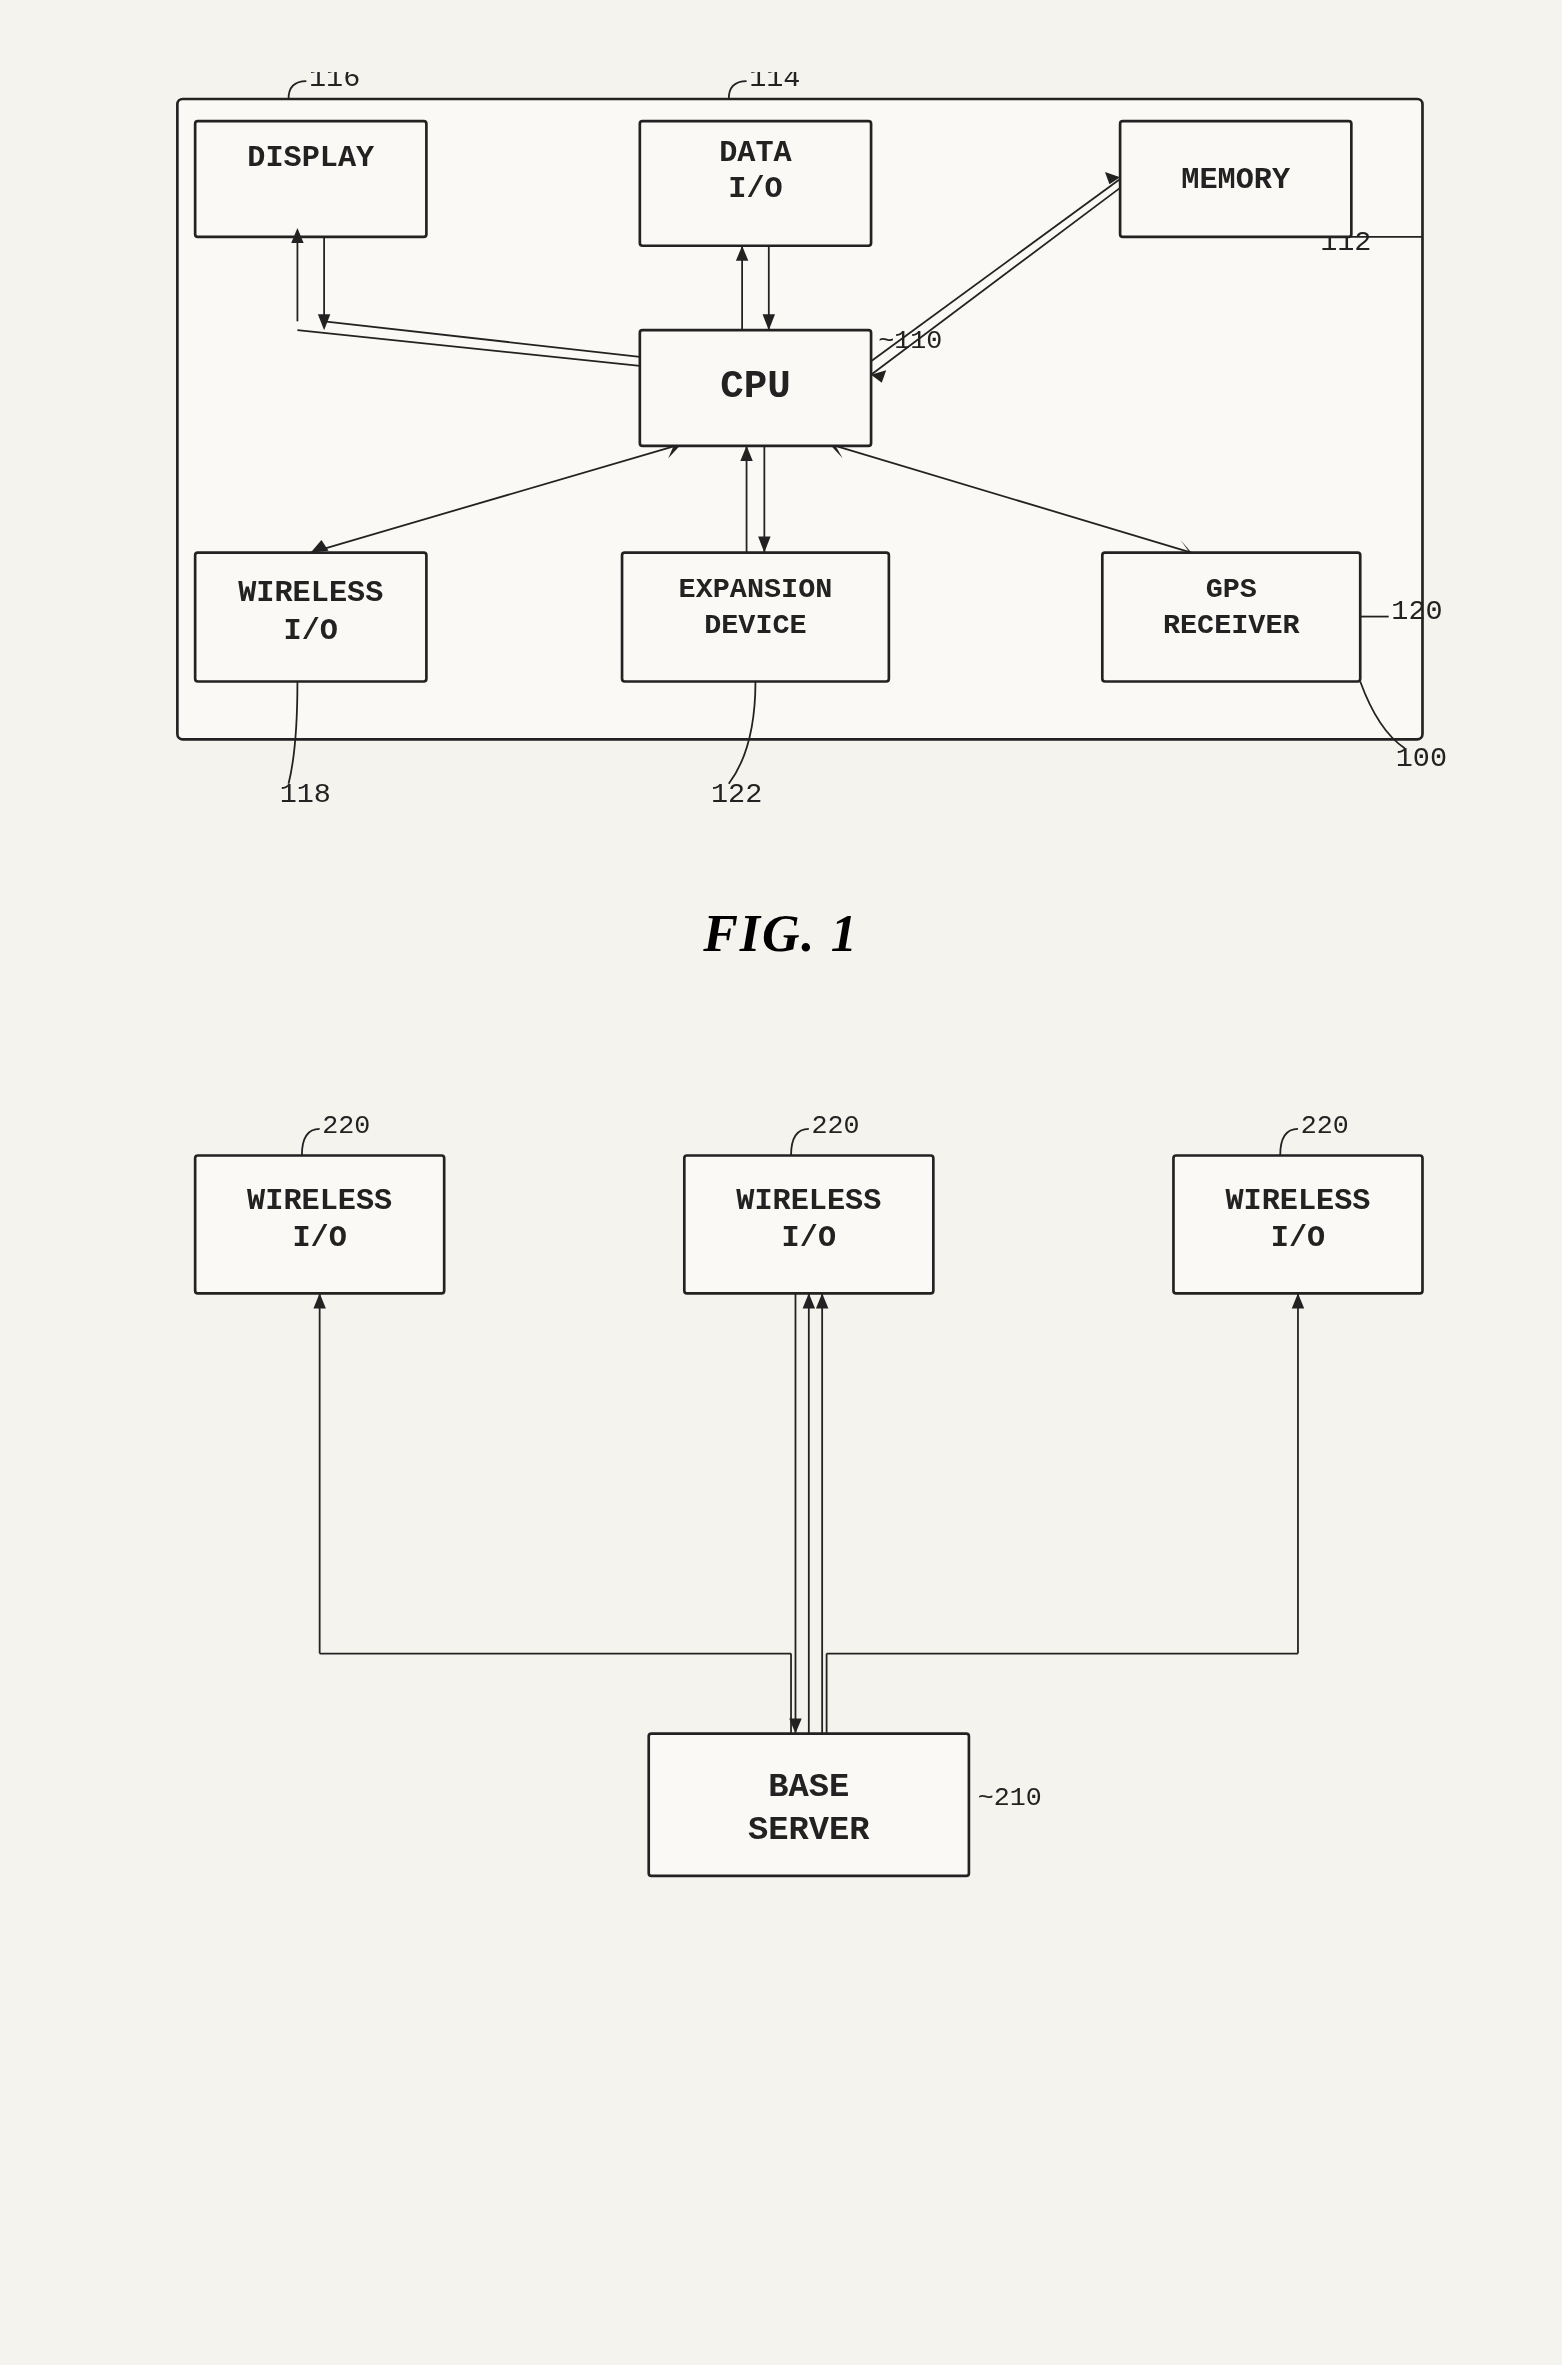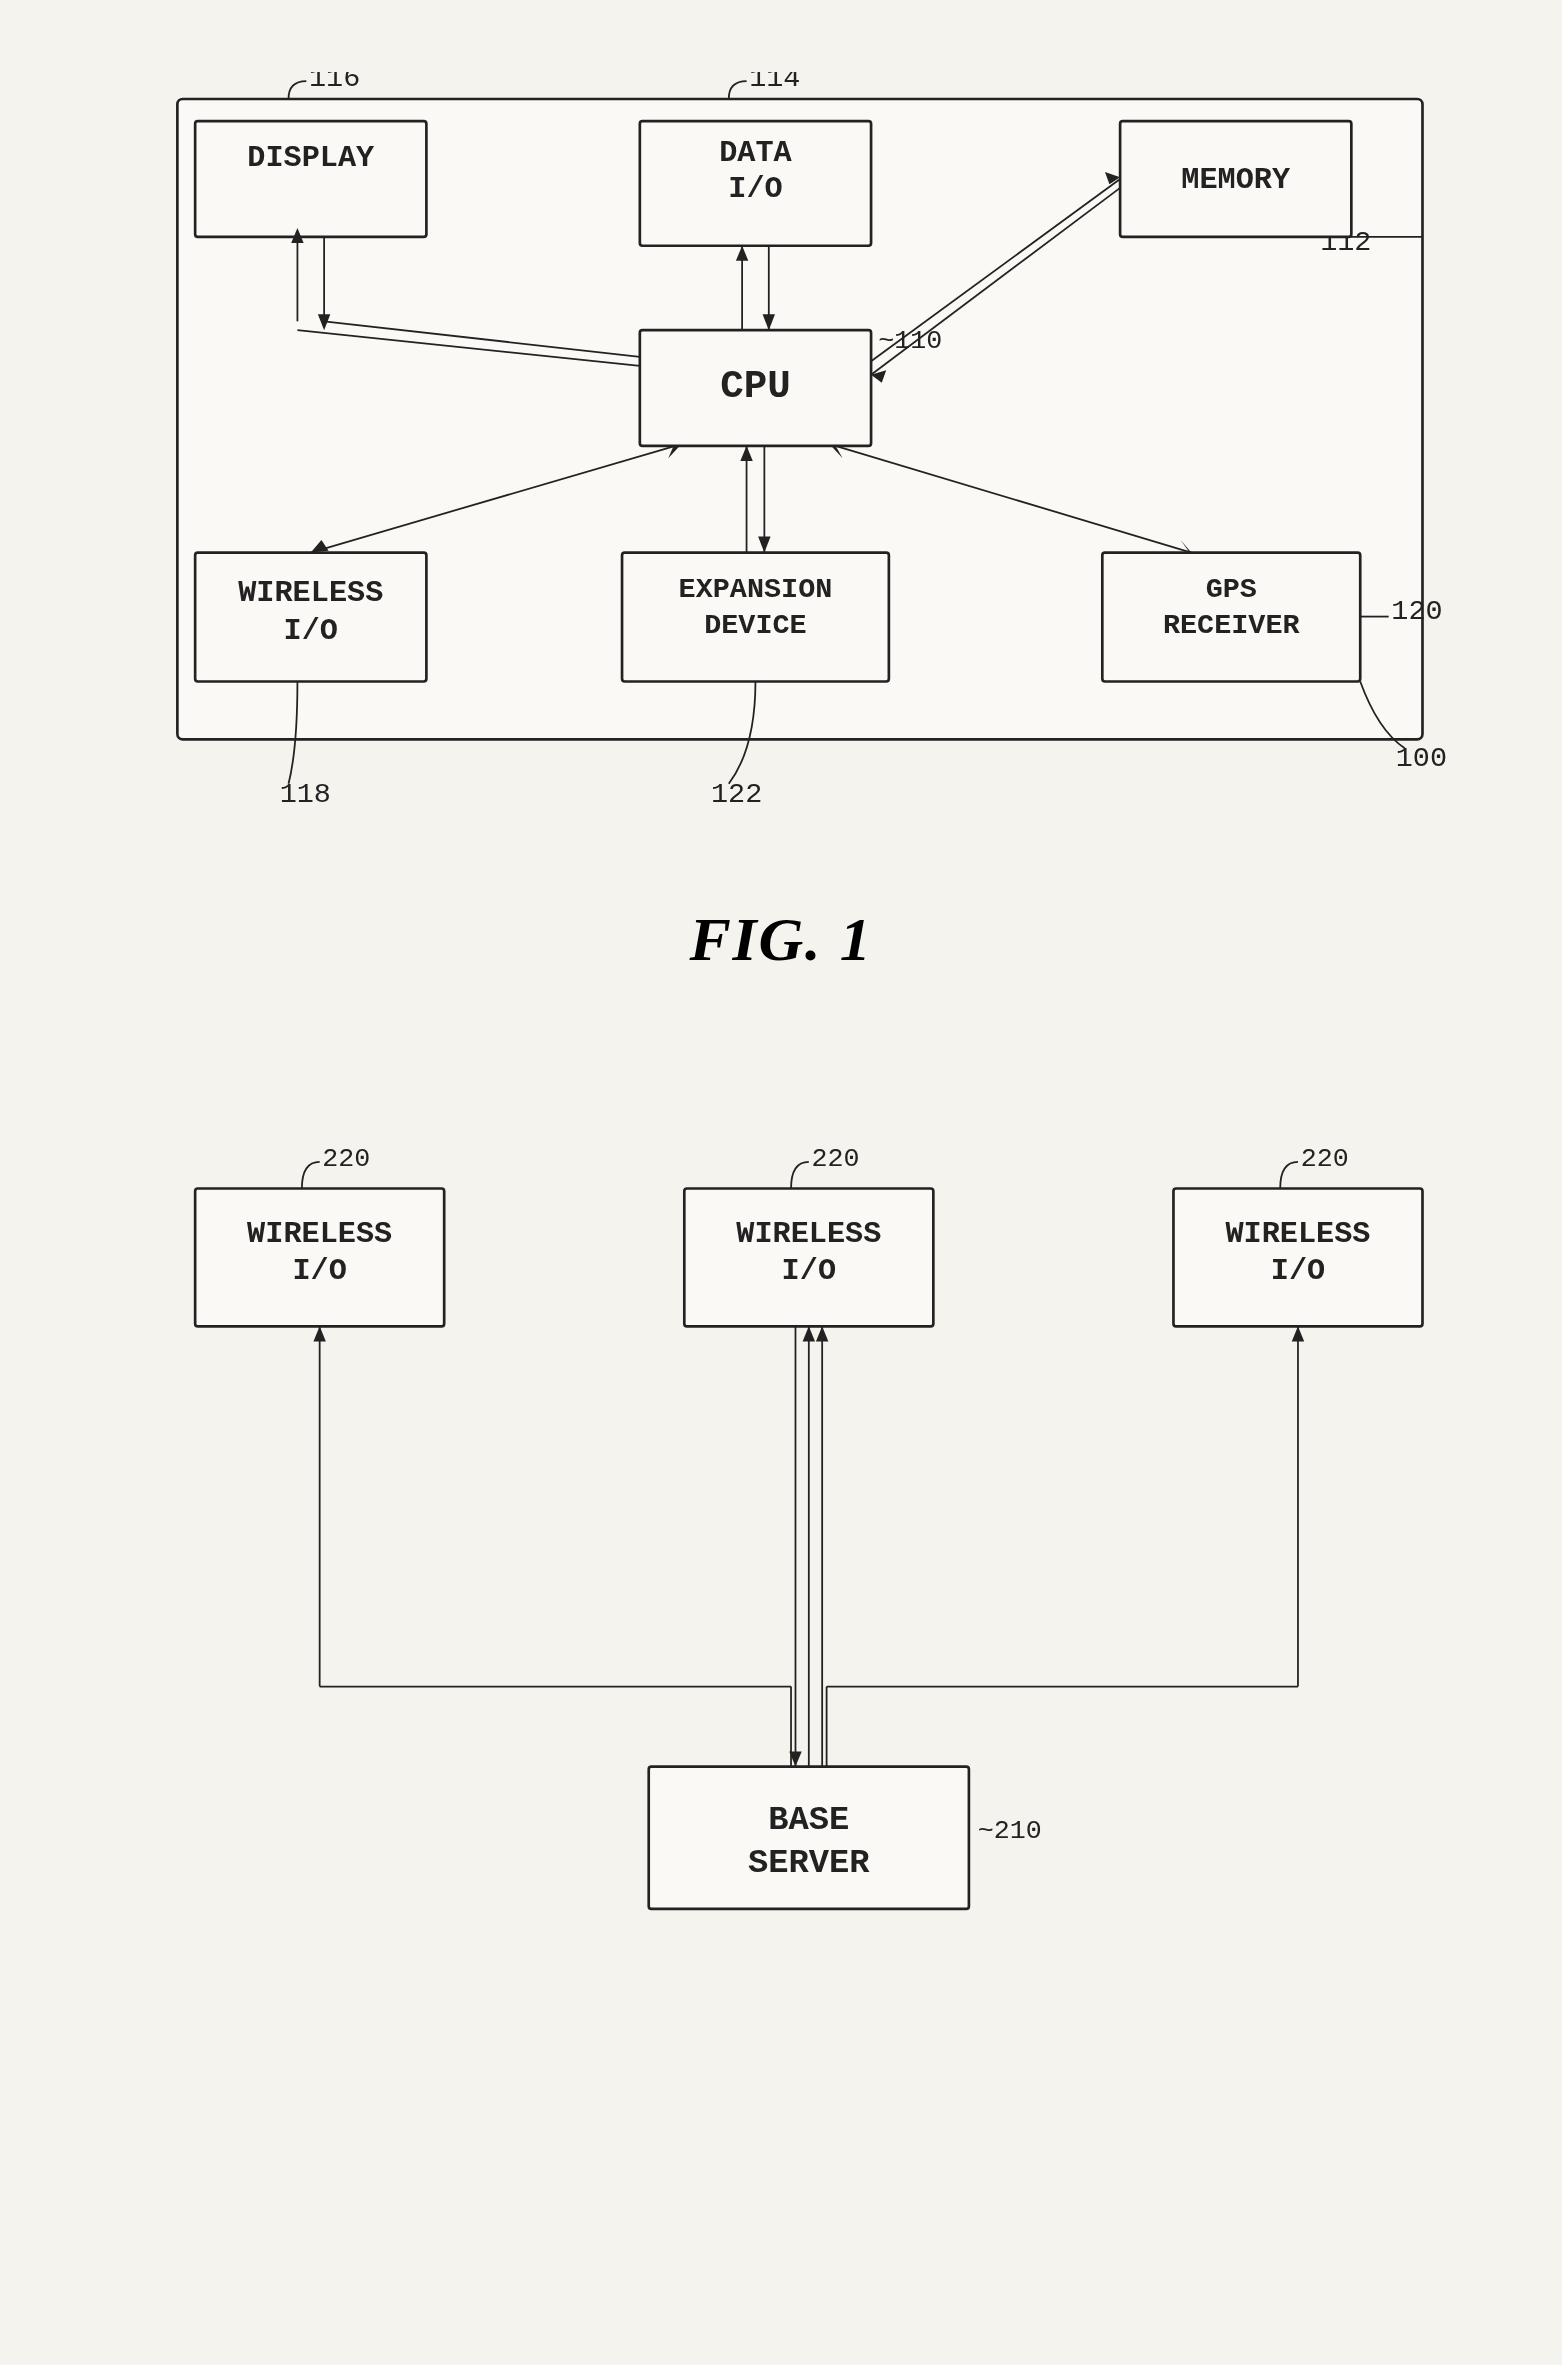--- a/index.html
+++ b/index.html
@@ -12,32 +12,32 @@
       flex-direction: column;
       align-items: center;
       padding: 36px 71px;
     }
 
     .page {
       width: 100%;
       display: flex;
       flex-direction: column;
       align-items: flex-start;
-      gap: 71px;
+      gap: 50px;
     }
 
     
     .fig1-container {
       width: 100%;
       position: relative;
       padding: 36px 53px 71px 53px;
     }
 
     .fig1-label {
-      font-size: 62px;
+      font-size: 52px;
       font-weight: bold;
       font-style: italic;
       text-align: center;
       margin-top: 27px;
       font-family: 'Georgia', serif;
       letter-spacing: 1.8px;
     }
 
     
     .fig1-svg-wrapper {

